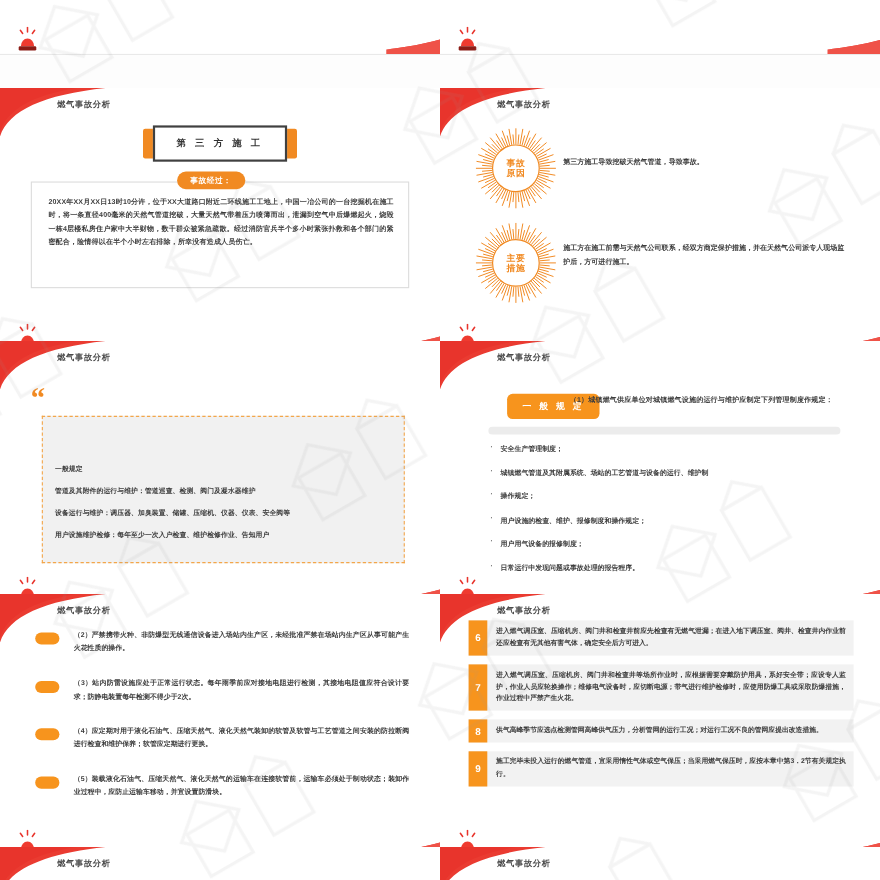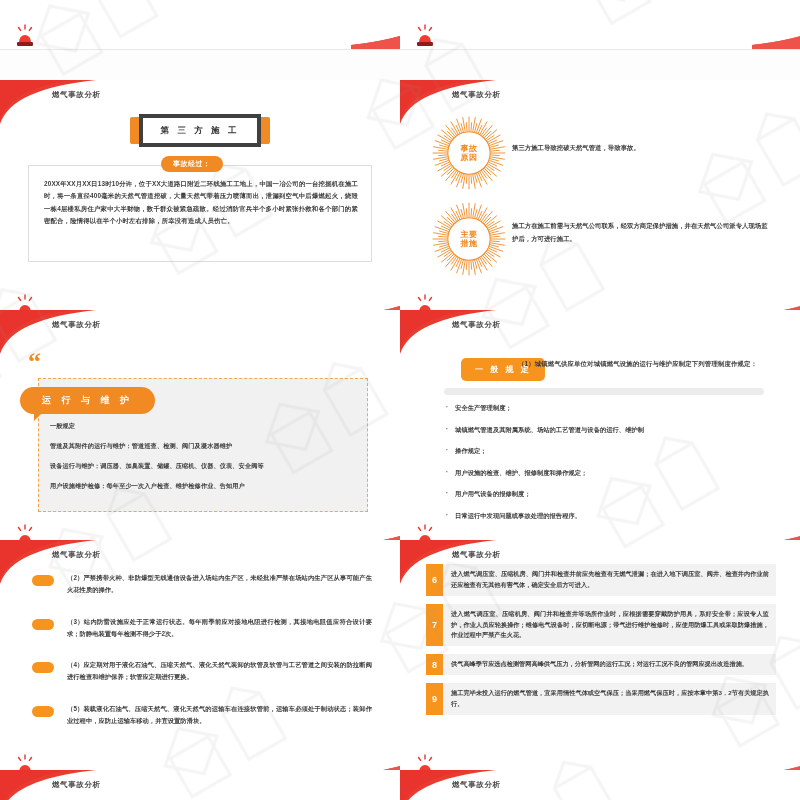--- a/index.html
+++ b/index.html
@@ -63,21 +63,21 @@
   }
   .titlebox-wing {
     position: absolute; top: 3px; width: 13px; height: 27px;
     background: #f18a22; border-radius: 2px;
   }
   .titlebox-wing.l { left: 0; }
   .titlebox-wing.r { right: 0; }
   .titlebox-inner {
     position: absolute; left: 9px; top: 0;
     width: 122px; height: 33px;
-    background: #fff; border: 4px solid #404040;
+    background: #fff; border: 2px solid #404040;
     display: flex; align-items: center; justify-content: center;
     font-size: 8.5px; font-weight: bold; color: #333;
     letter-spacing: 3px;
   }
   .pill-label {
     position: absolute; left: 161px; top: 76px;
     padding: 3px 12px; background: #f18a22; color: #fff;
     font-size: 7px; font-weight: bold; border-radius: 9px;
     letter-spacing: .5px; white-space: nowrap; z-index: 3;
   }
@@ -486,21 +486,20 @@
       <svg width="96" height="44" viewBox="0 0 96 44">
         <path d="M0 0 L96 0 C40 6 8 20 0 44 Z" fill="#ea3b31"></path>
         <path d="M0 0 L70 0 C30 6 6 20 0 40 Z" fill="#e8342c"></path>
       </svg>
     </div>
     <div class="slide-head">燃气事故分析</div>
 
     <div class="quote-mark">“</div>
 
     <div class="s5-dash"></div>
-    <div class="bubble">运 行 与 维 护</div>
 
     <div class="s5-list">
       <div>一般规定</div>
       <div>管道及其附件的运行与维护：管道巡查、检测、阀门及凝水器维护</div>
       <div>设备运行与维护：调压器、加臭装置、储罐、压缩机、仪器、仪表、安全阀等</div>
       <div>用户设施维护检修：每年至少一次入户检查、维护检修作业、告知用户</div>
     </div>
 
     <div class="corner-br">
       <svg width="124" height="50" viewBox="0 0 124 50">

